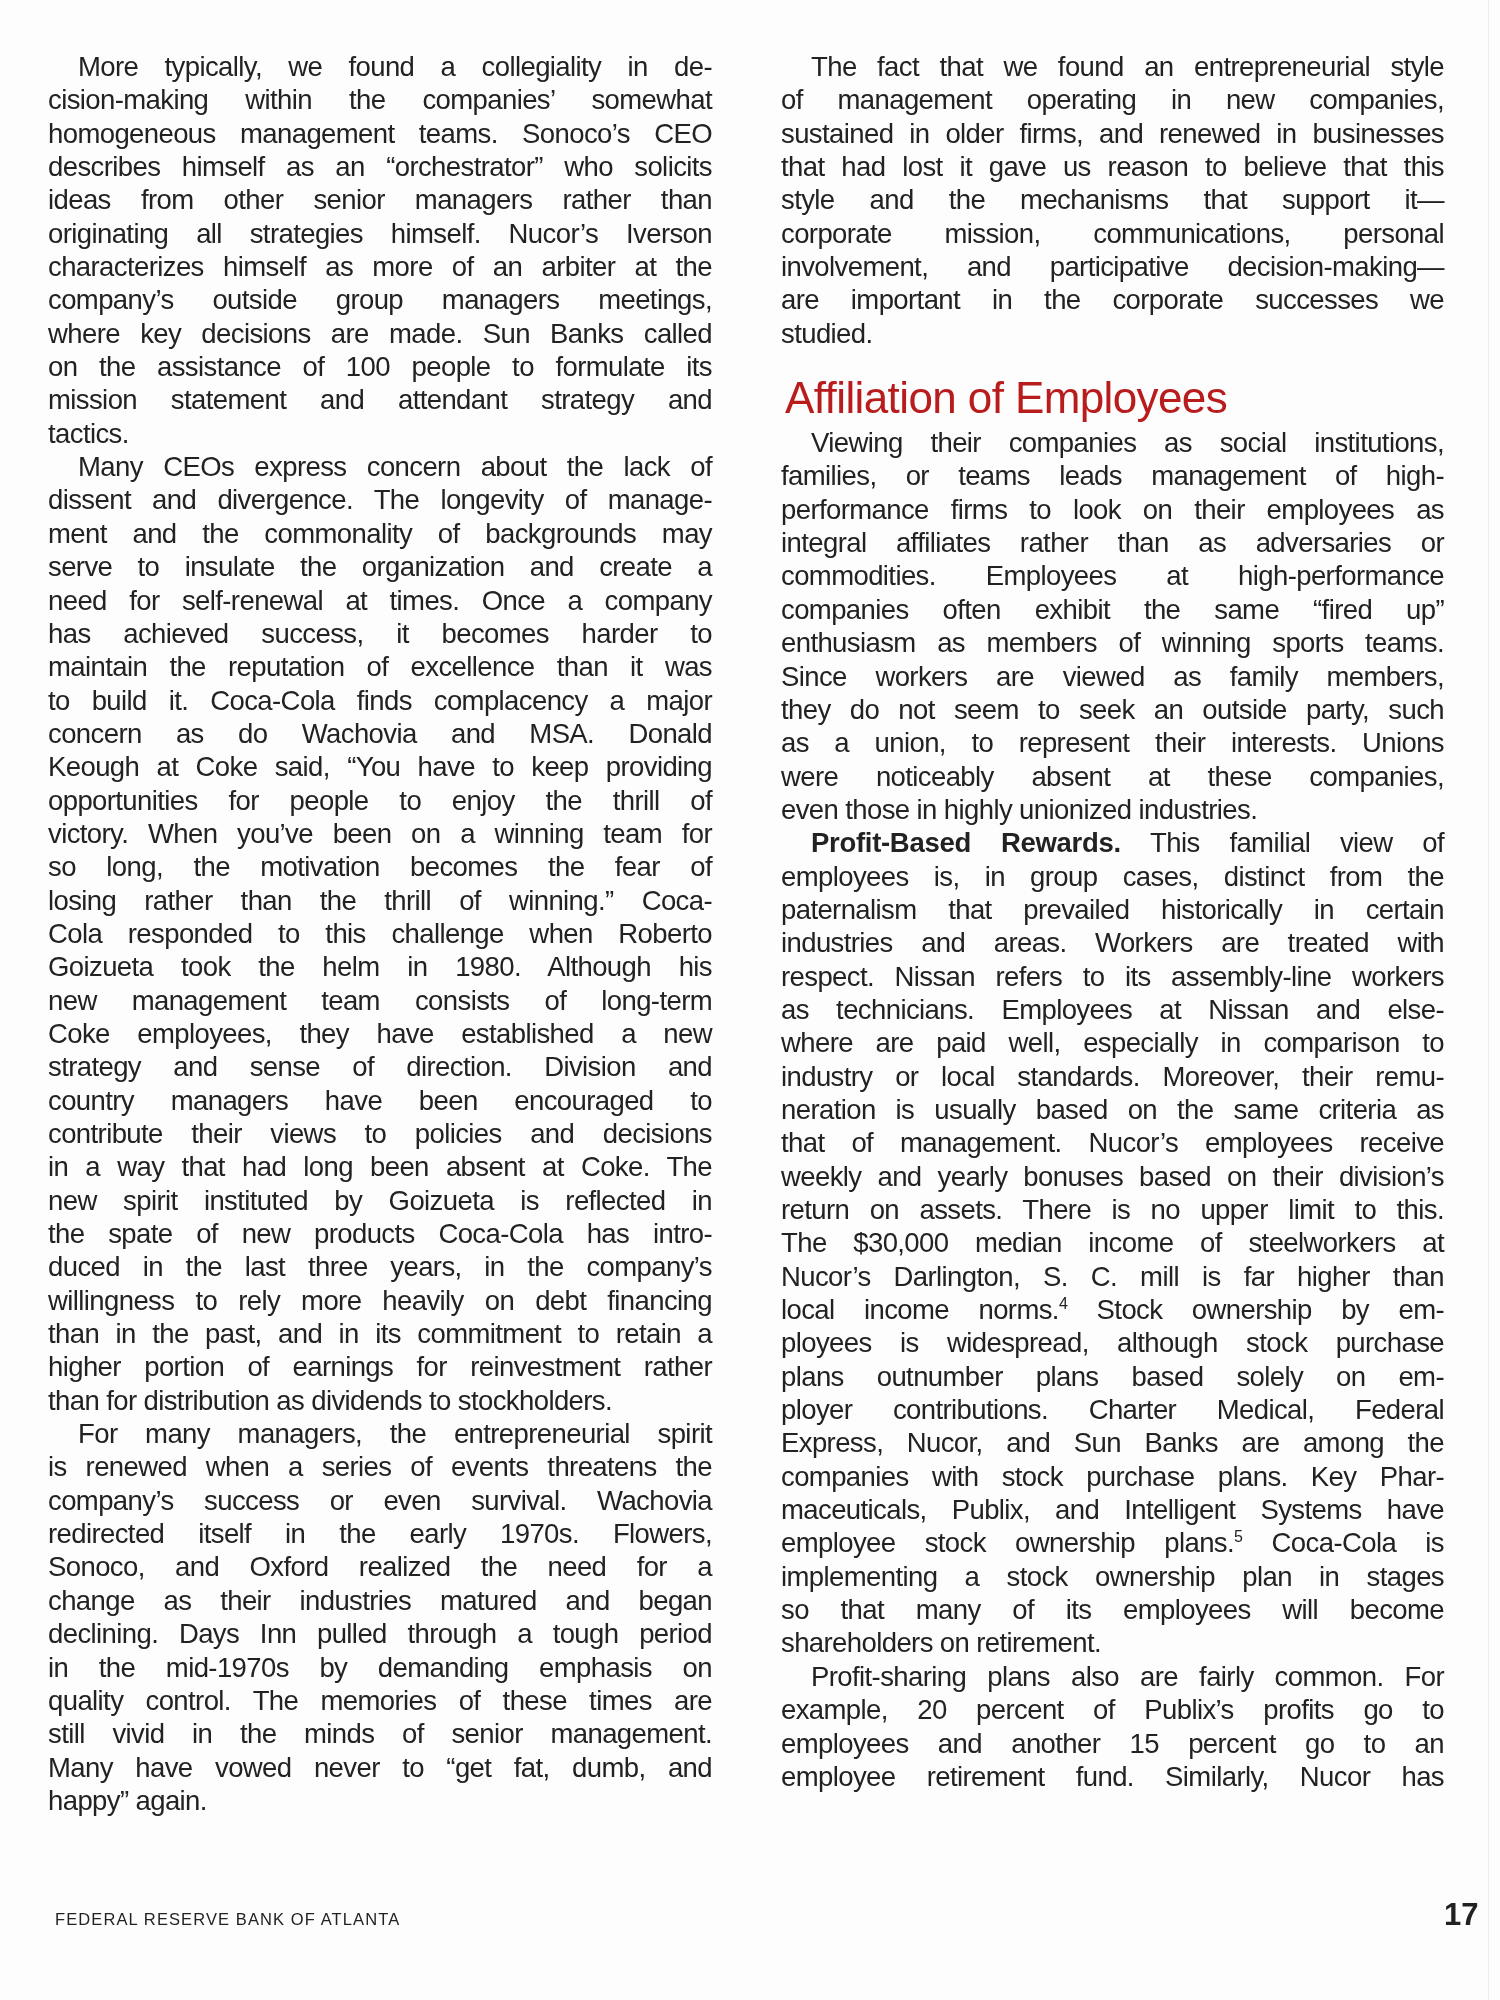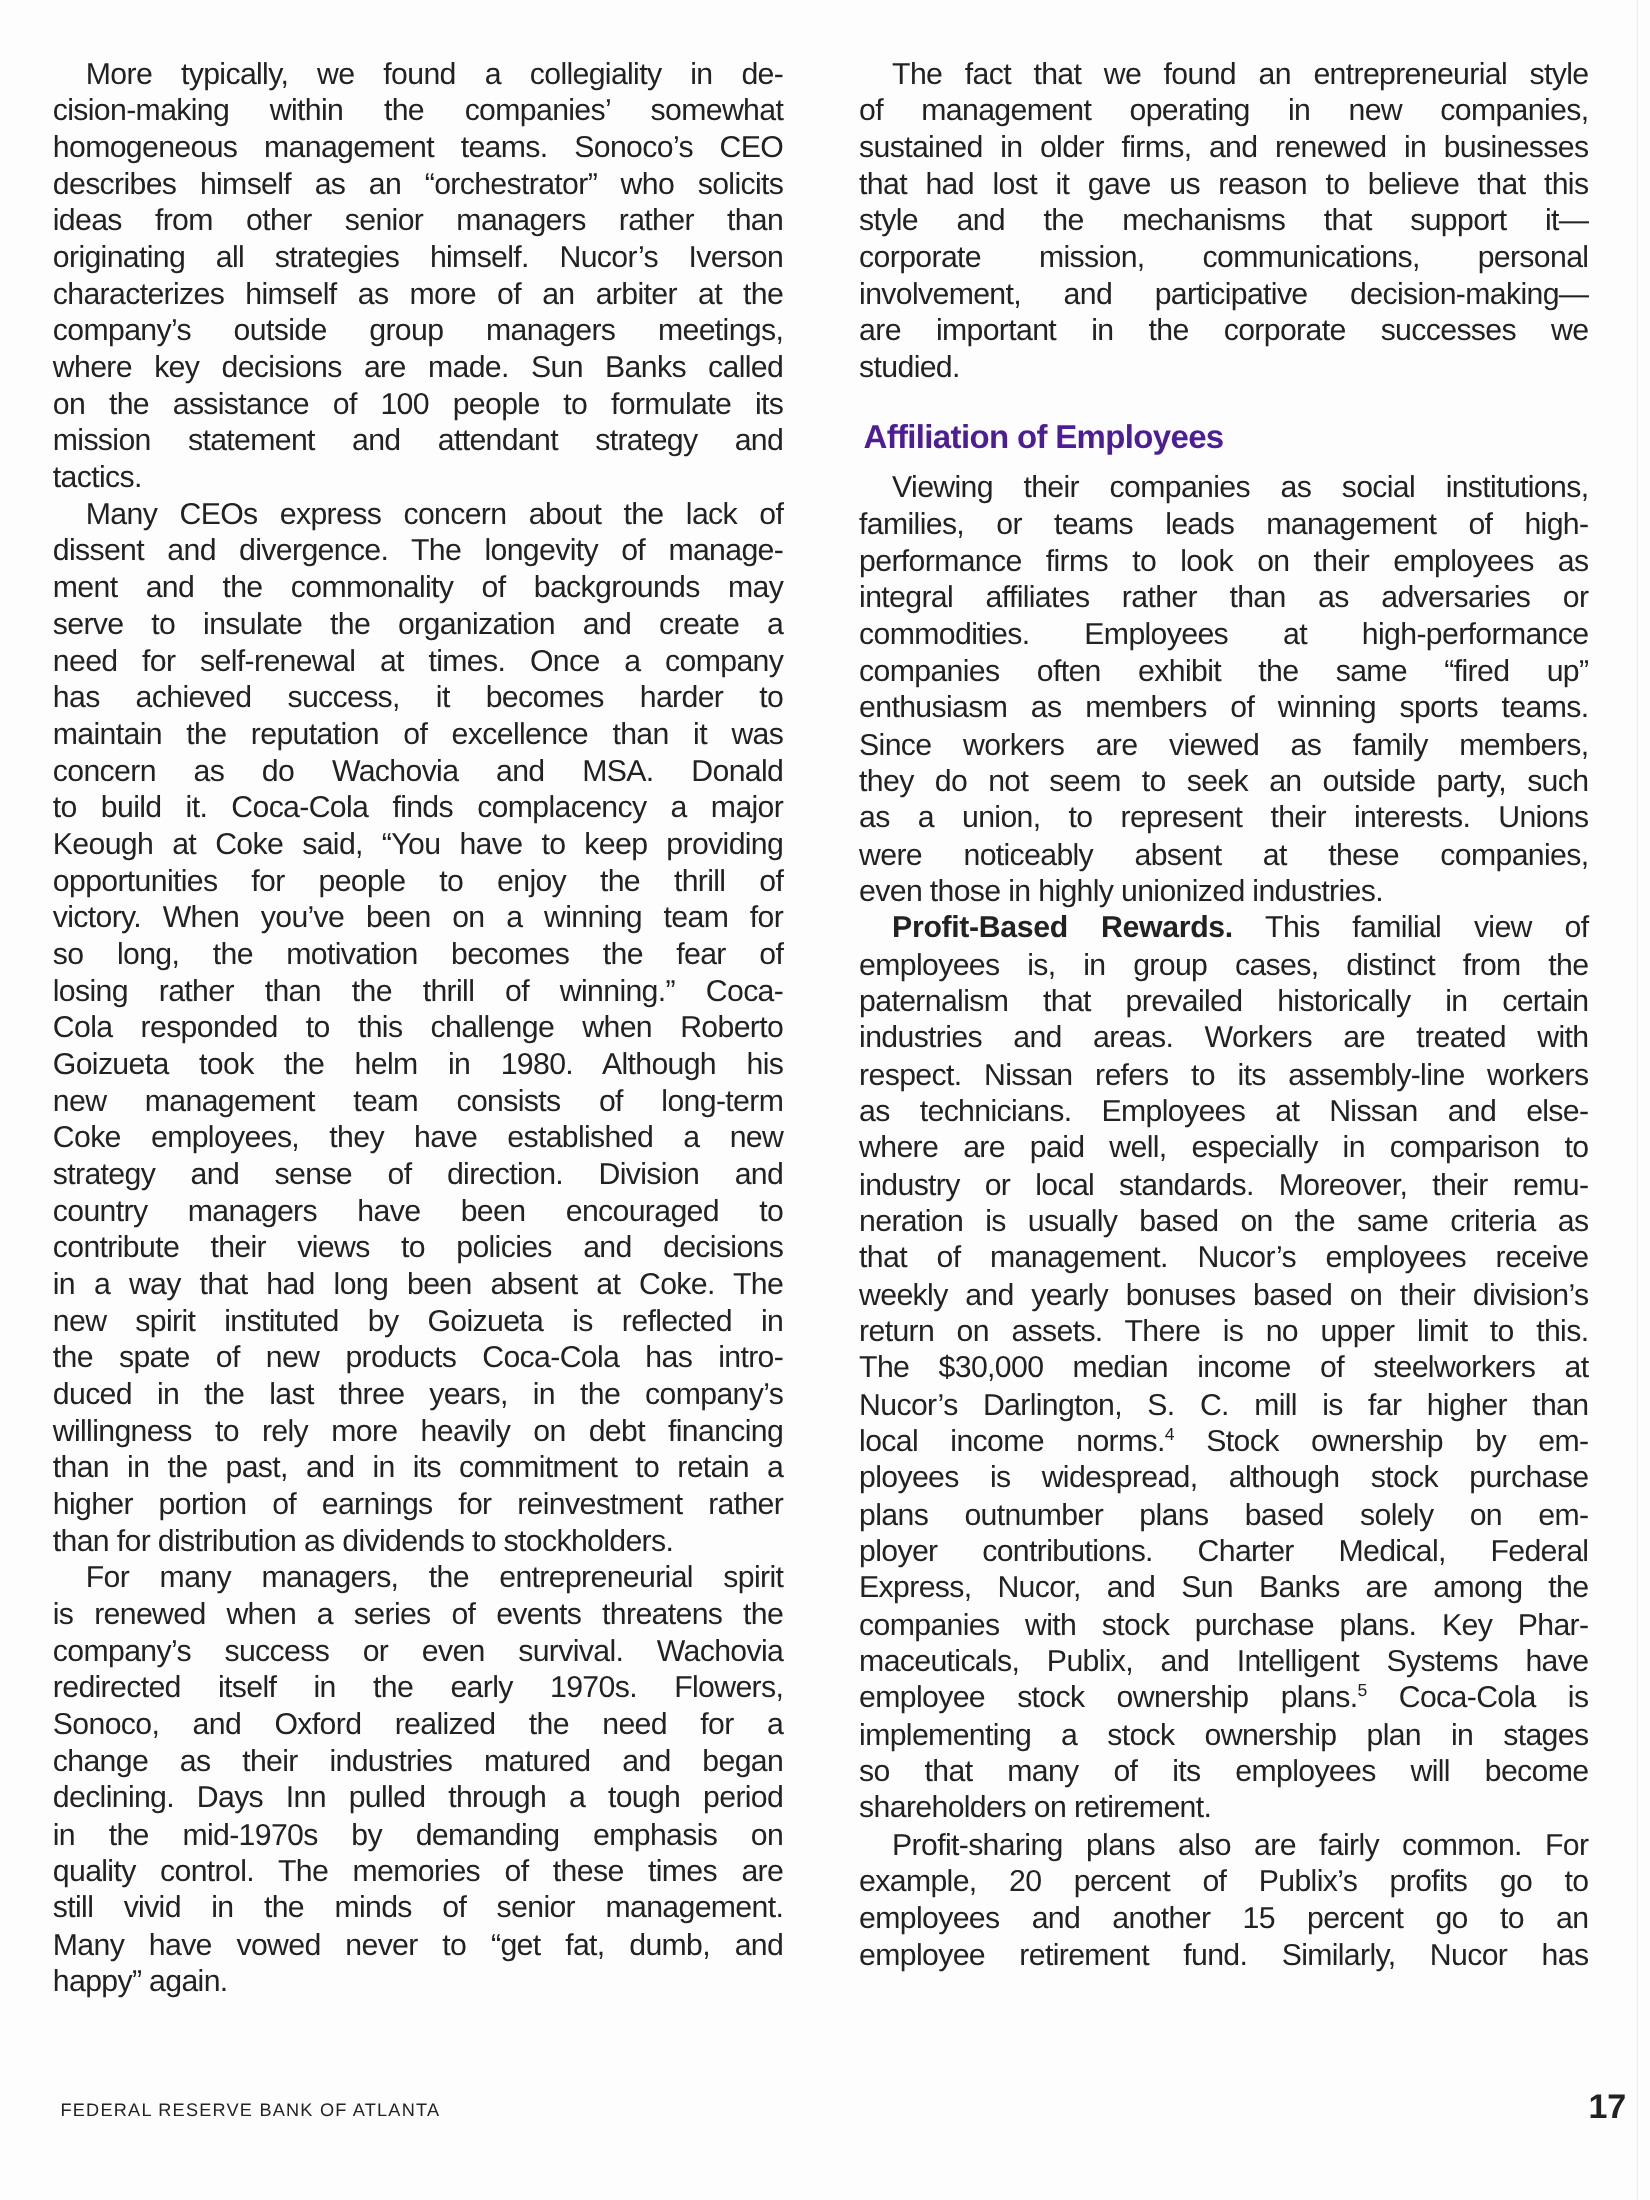--- a/index.html
+++ b/index.html
@@ -17,22 +17,22 @@
     font-size: 27.5px; white-space: nowrap;
     text-align: justify; text-align-last: justify;
     letter-spacing: -0.6px;
     transform-origin: left center;
   }
   .line.last { text-align-last: left; }
   .line.indent { padding-left: 30px; }
   .run-bold { font-weight: bold; letter-spacing: -0.3px; margin-top: 42px; }
   sup { font-size: 16px; line-height: 0; vertical-align: 10px; }
   .section-heading {
-    display: block; font-weight: bold; font-size: 30px; line-height: 40px;
-    margin: 28px 0 8px 4px; letter-spacing: -0.6px; color: #4c1d95;
+    display: block; font-weight: normal; font-size: 44px; line-height: 40px;
+    margin: 28px 0 8px 4px; letter-spacing: -0.6px; color: #b91c1c;
   }
   .footer-org {
     position: absolute; left: 55px; top: 1910px; font-size: 16.5px; font-weight: normal;
     letter-spacing: 1.1px; color: #222;
   }
   .page-number {
     position: absolute; left: 1444px; top: 1897px; font-size: 31px; font-weight: bold; color: #222;
   }
 </style>
 </head>
@@ -56,22 +56,22 @@
       <span class="line last">tactics.</span>
     </div>
   <div>
       <span class="line indent">Many CEOs express concern about the lack of</span>
       <span class="line">dissent and divergence. The longevity of manage-</span>
       <span class="line">ment and the commonality of backgrounds may</span>
       <span class="line">serve to insulate the organization and create a</span>
       <span class="line">need for self-renewal at times. Once a company</span>
       <span class="line">has achieved success, it becomes harder to</span>
       <span class="line">maintain the reputation of excellence than it was</span>
+      <span class="line">to build it. Coca-Cola finds complacency a major</span>
       <span class="line">concern as do Wachovia and MSA. Donald</span>
-      <span class="line">to build it. Coca-Cola finds complacency a major</span>
       <span class="line">Keough at Coke said, “You have to keep providing</span>
       <span class="line">opportunities for people to enjoy the thrill of</span>
       <span class="line">victory. When you’ve been on a winning team for</span>
       <span class="line">so long, the motivation becomes the fear of</span>
       <span class="line">losing rather than the thrill of winning.” Coca-</span>
       <span class="line">Cola responded to this challenge when Roberto</span>
       <span class="line">Goizueta took the helm in 1980. Although his</span>
       <span class="line">new management team consists of long-term</span>
       <span class="line">Coke employees, they have established a new</span>
       <span class="line">strategy and sense of direction. Division and</span>

